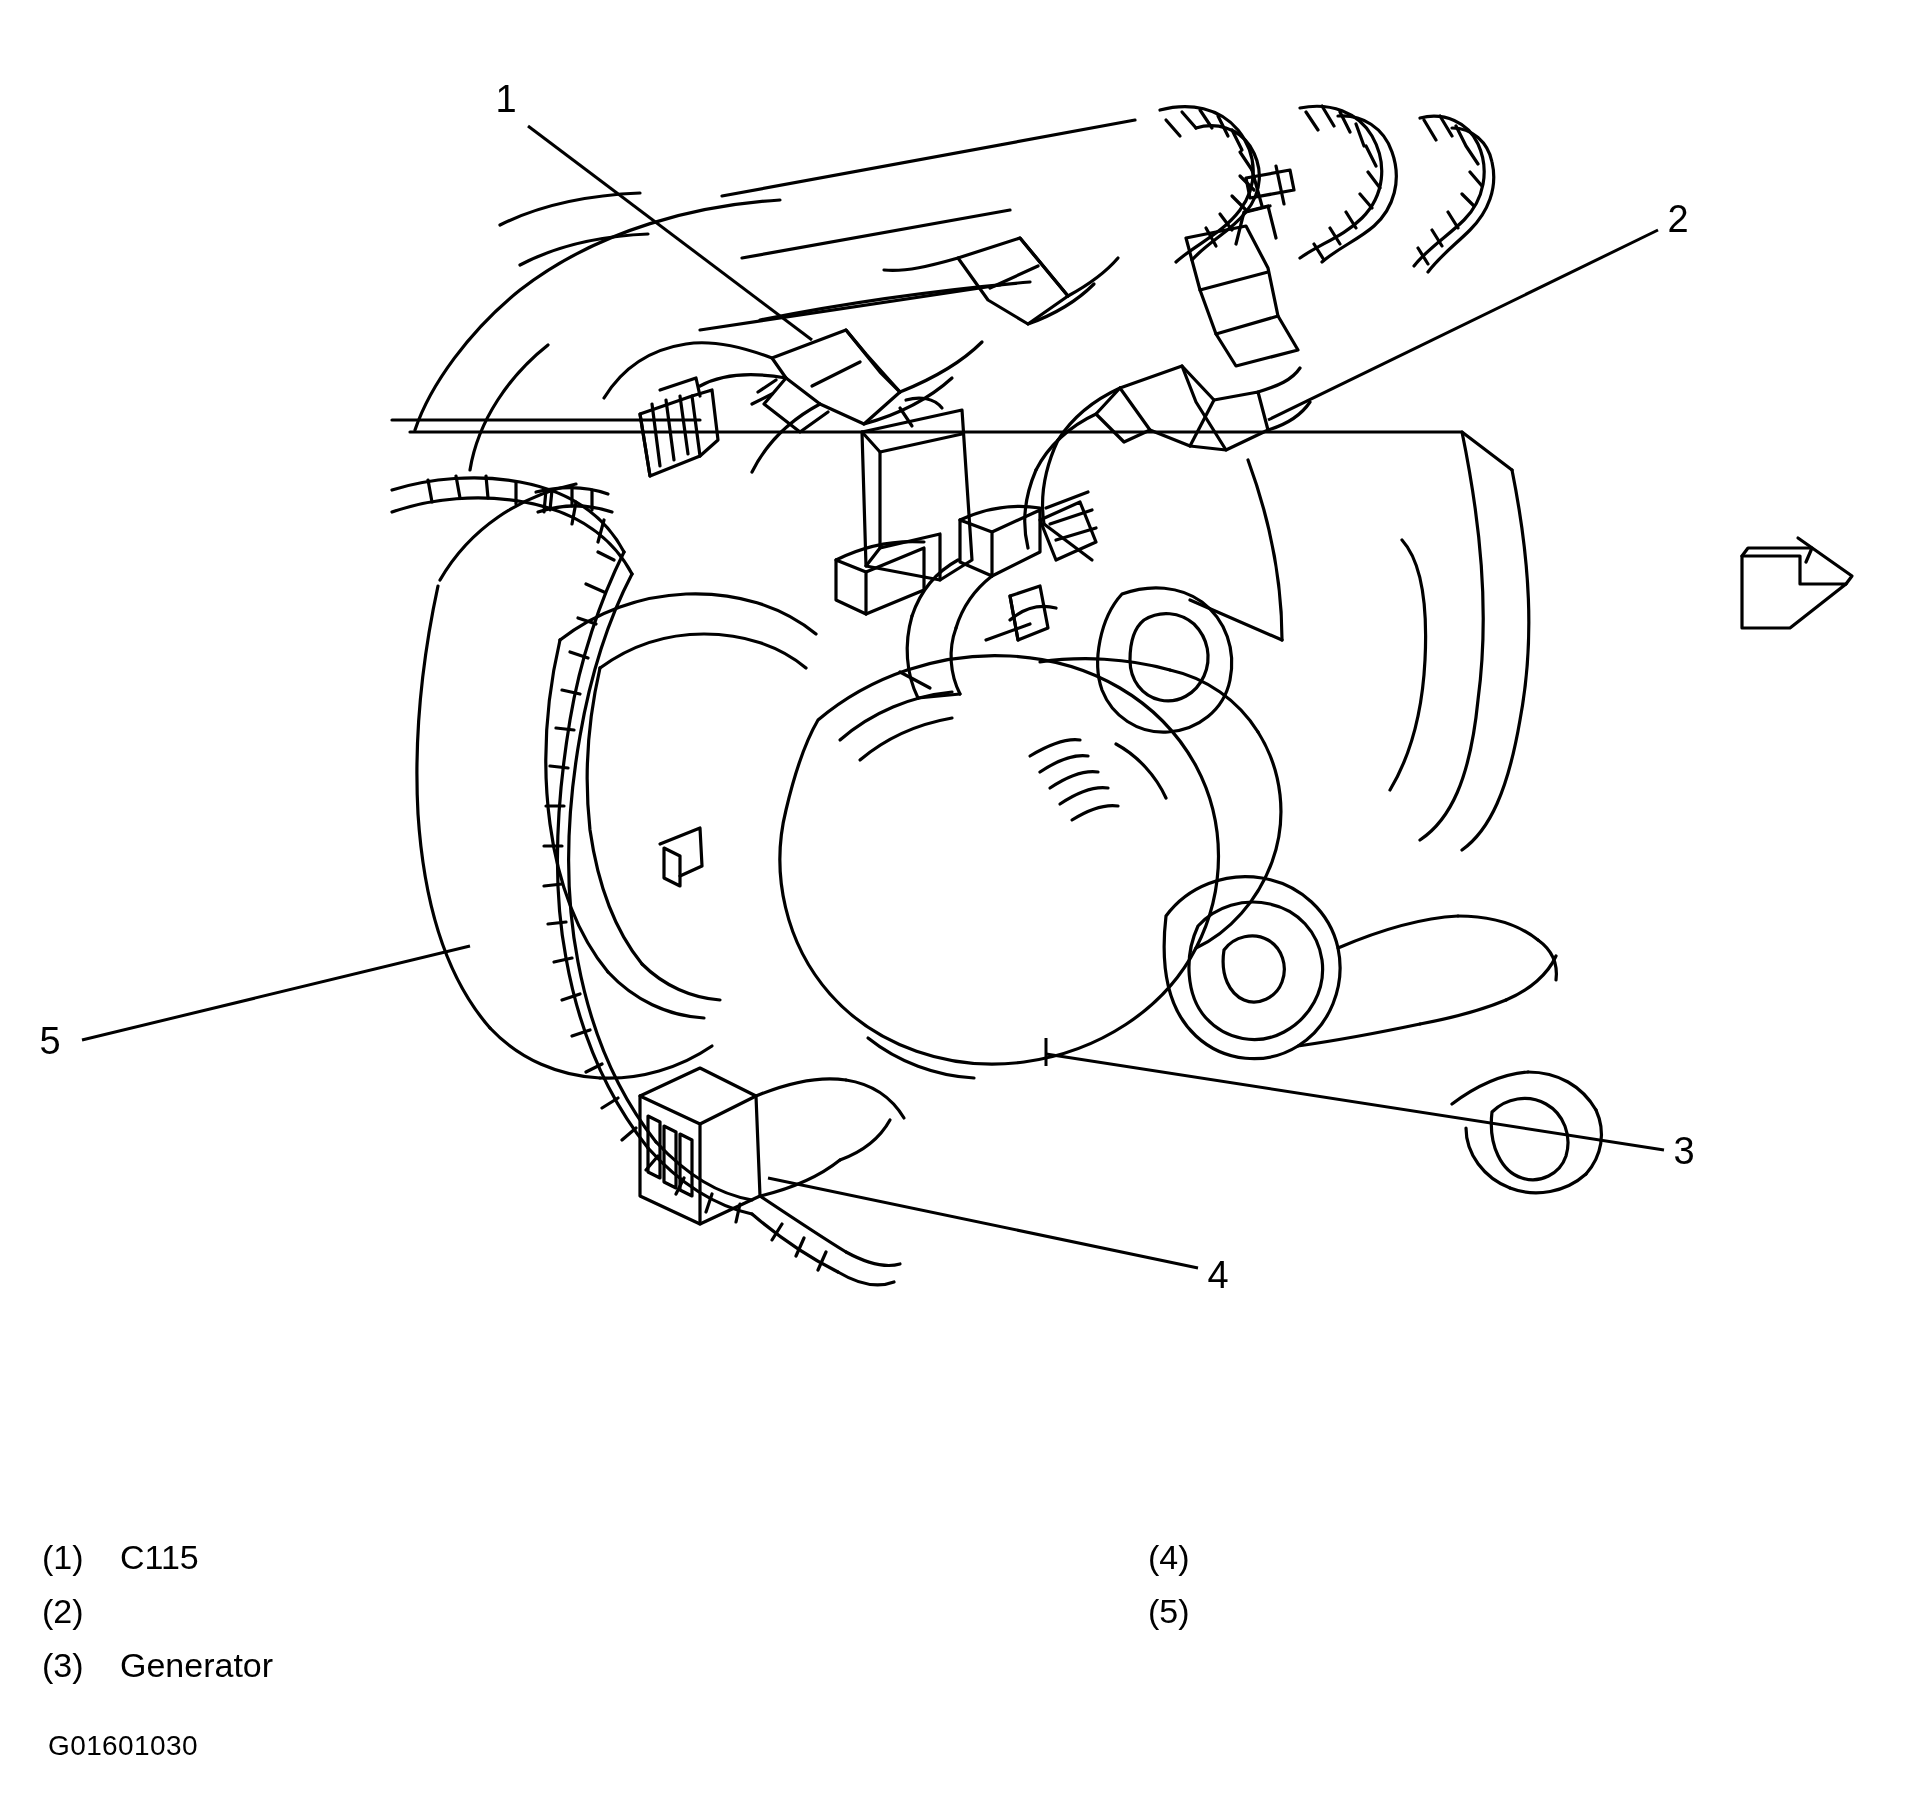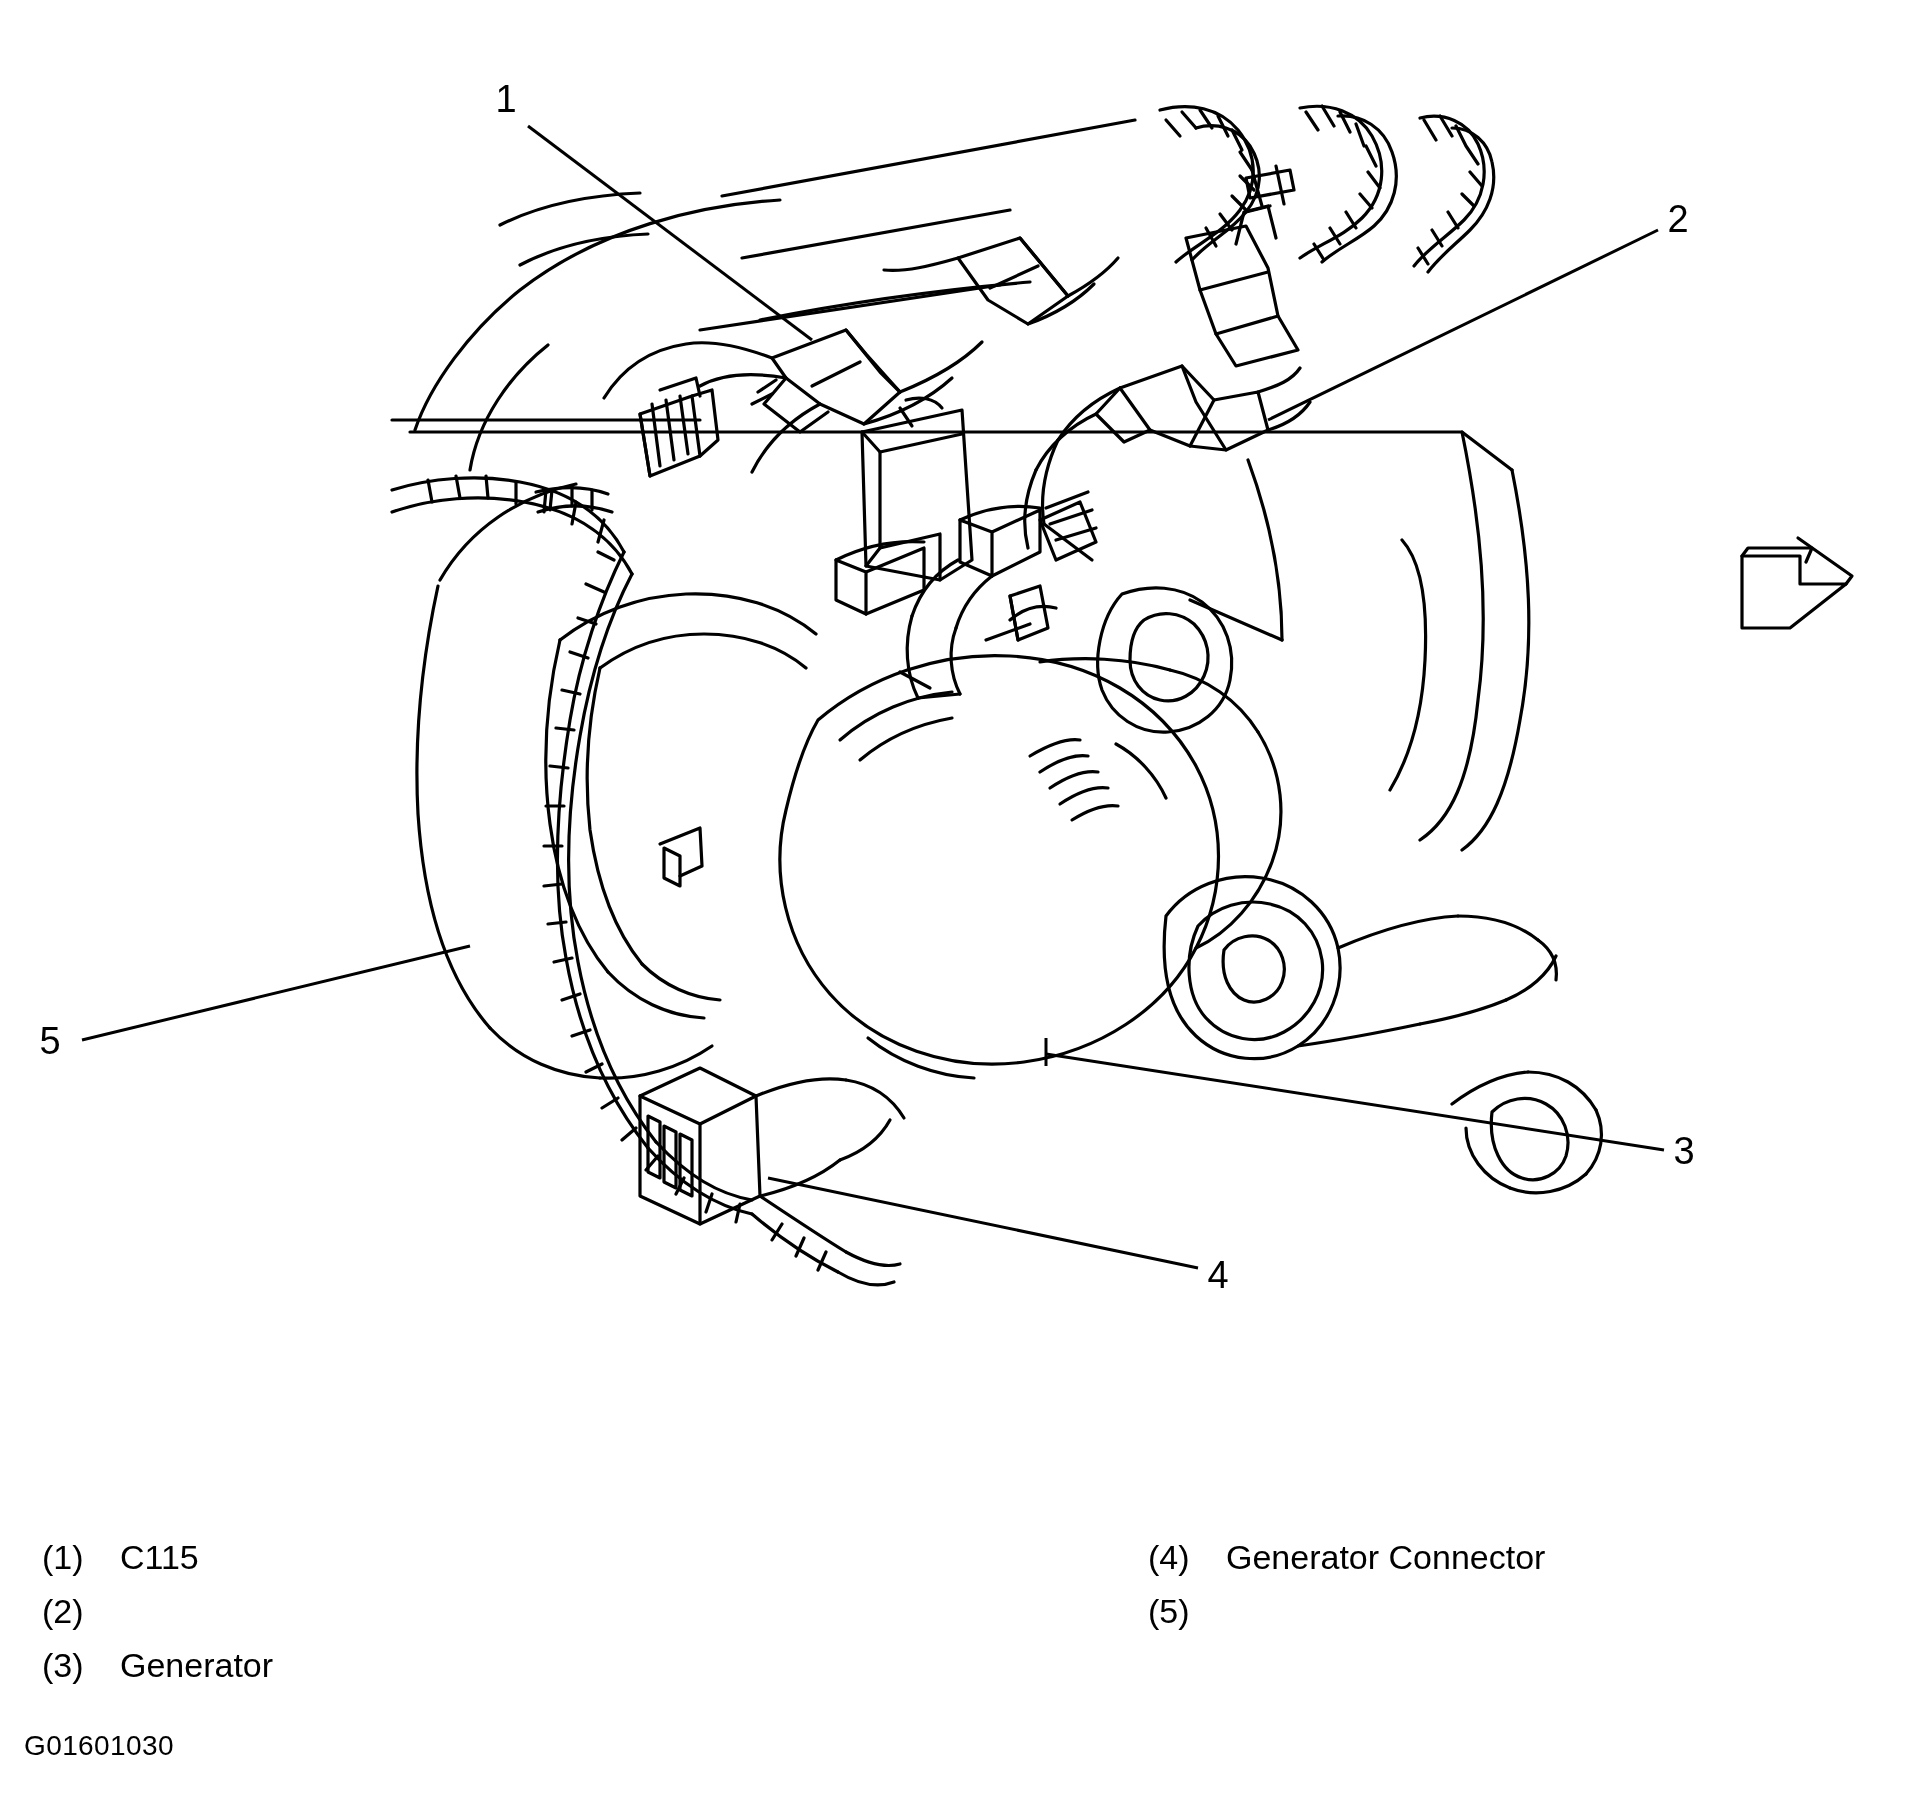--- a/index.html
+++ b/index.html
@@ -56,21 +56,21 @@
   .legend-idx {
     width: 78px;
     flex: 0 0 78px;
     font-size: 34px;
   }
   .legend-label {
     font-size: 34px;
   }
   #figure-id {
     position: absolute;
-    left: 24px;
+    left: 48px;
     top: 1730px;
     font-size: 28px;
     letter-spacing: 0.4px;
   }
 </style>
 </head>
 <body>
 
 <div id="diagram-wrap">
   <svg id="diagram-svg" viewBox="0 0 1908 1560" xmlns="http://www.w3.org/2000/svg">
@@ -315,21 +315,20 @@
       <span class="legend-idx">(2)</span>
     </div>
     <div class="legend-row">
       <span class="legend-idx">(3)</span>
       <span class="legend-label">Generator</span>
     </div>
   </div>
   <div class="legend-col right">
     <div class="legend-row">
       <span class="legend-idx">(4)</span>
-      <span class="legend-label">Generator Connector</span>
     </div>
     <div class="legend-row">
       <span class="legend-idx">(5)</span>
     </div>
   </div>
 </div>
 
 <div id="figure-id">G01601030</div>
 
 </body></html>

